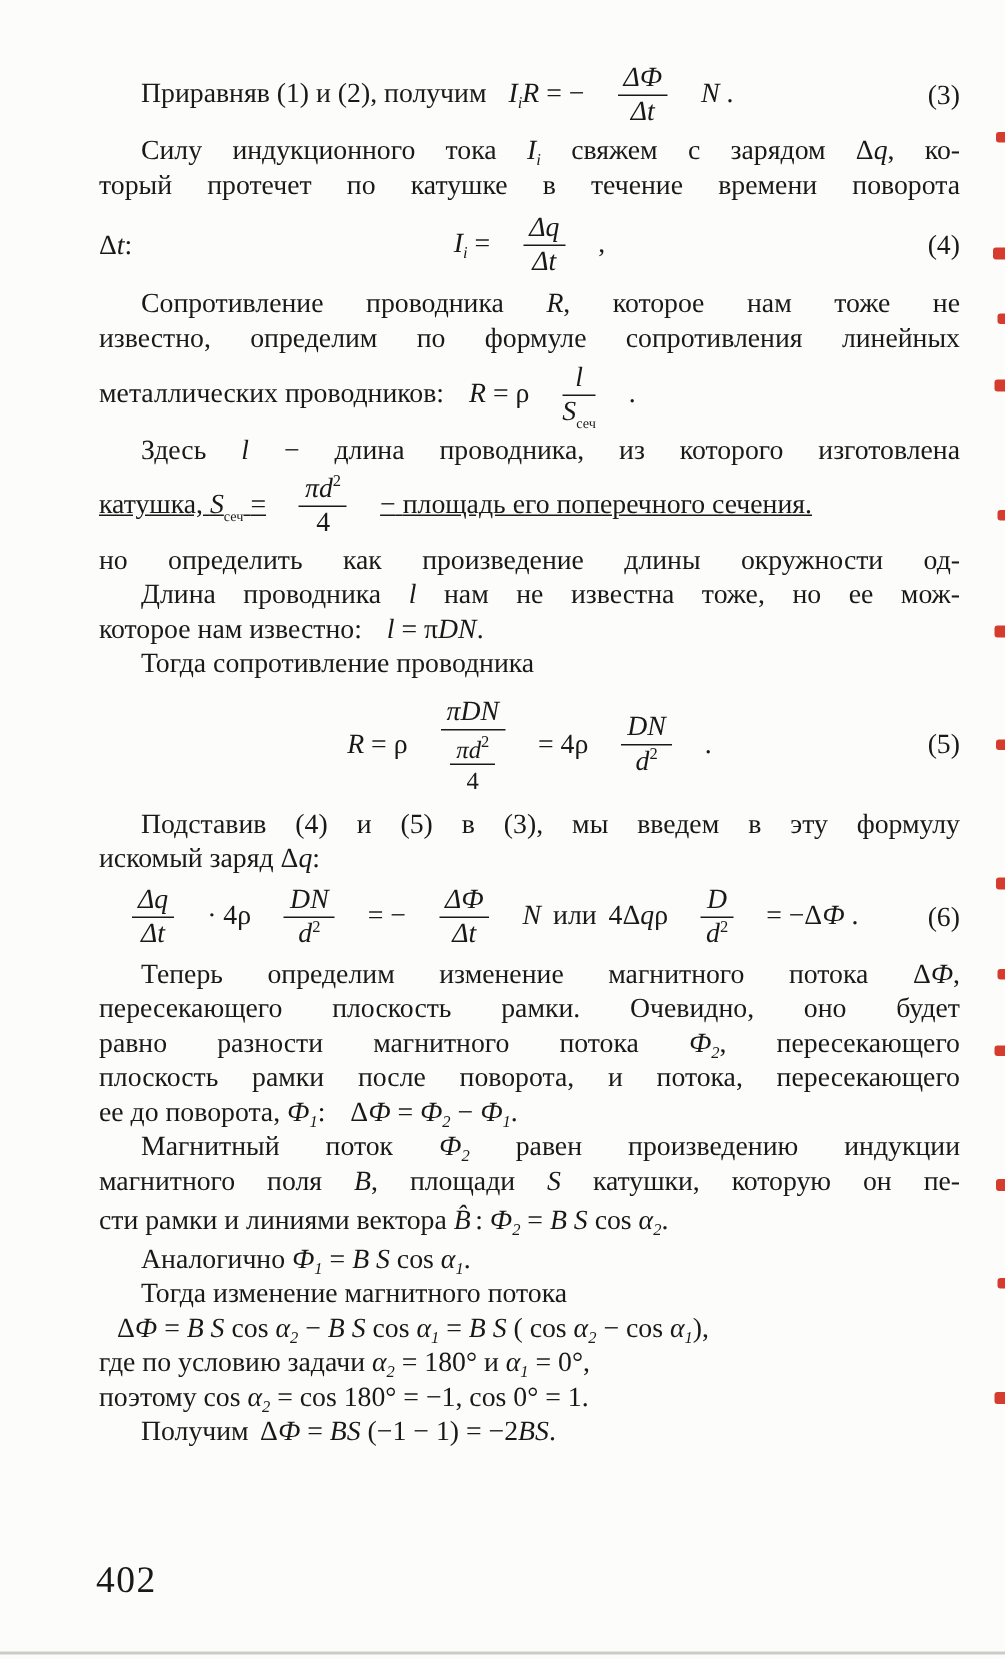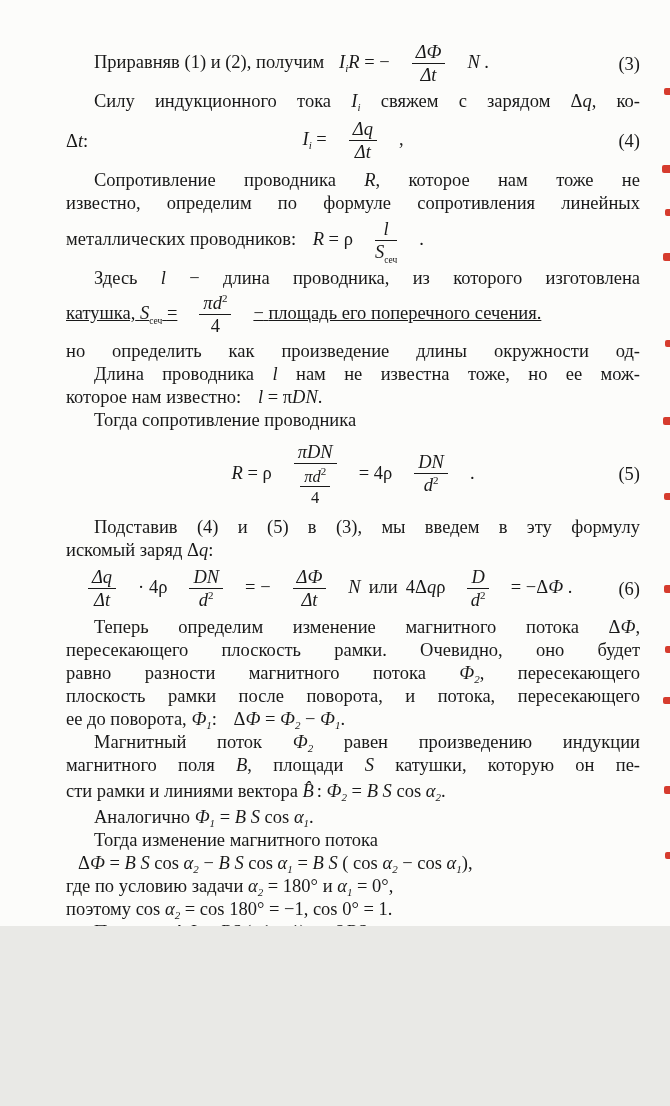--- a/index.html
+++ b/index.html
@@ -1,16 +1,16 @@
 <!DOCTYPE html>
 <html><head>
 <meta charset="utf-8">
 <style>
   html,body{margin:0;padding:0;background:#e9e9e6;}
-  .page{width:670px;height:926px;background:#fcfcfa;position:relative;overflow:hidden;
+  .page{width:670px;height:1106px;background:#fcfcfa;position:relative;overflow:hidden;
         font-family:"Liberation Serif","DejaVu Serif",serif;color:#191919;}
   .content{position:absolute;left:66px;top:38px;width:574px;font-size:18.5px;line-height:23px;}
   .jl{text-align:justify;text-align-last:justify;}
   .ln{text-align:left;}
   .ind{display:inline-block;width:28px;}
   .ind12{display:inline-block;width:12px;}
   .v{font-style:italic;}
   sub{vertical-align:-4px;}
   .sbi{font-size:11px;font-style:italic;line-height:0;}
   .sbu{font-size:9.5px;vertical-align:-5px;line-height:0;font-style:normal;}
@@ -50,20 +50,21 @@
       <span><span class="ind"></span><span>Приравняв (1) и (2), получим</span> <span class="v gapL">I</span><sub class="sbi">i</sub><span class="v">R</span> <span>= −</span><span class="frac">
             <span class="fn">ΔФ</span>
             <span class="fd">Δt</span>
           </span><span class="v">N</span> <span>.</span></span>
       <span class="fill"></span>
       <span>(3)</span>
     </div>
 
     <div class="jl"><span class="ind"></span><span>Силу индукционного тока</span> <span class="v">I</span><sub class="sbi">i</sub> <span>свяжем с зарядом Δ</span><span class="v">q</span><span>, ко-</span></div>
 
+    <div class="jl"><span>торый протечет по катушке в течение времени поворота</span></div>
 
     <div class="grid3 r4">
       <span><span>Δ</span><span class="v">t</span><span>:</span></span>
       <span><span class="v">I</span><sub class="sbi">i</sub> <span>=</span><span class="frac">
             <span class="fn">Δq</span>
             <span class="fd">Δt</span>
           </span><span>,</span></span>
       <span class="gr">(4)</span>
     </div>
 

